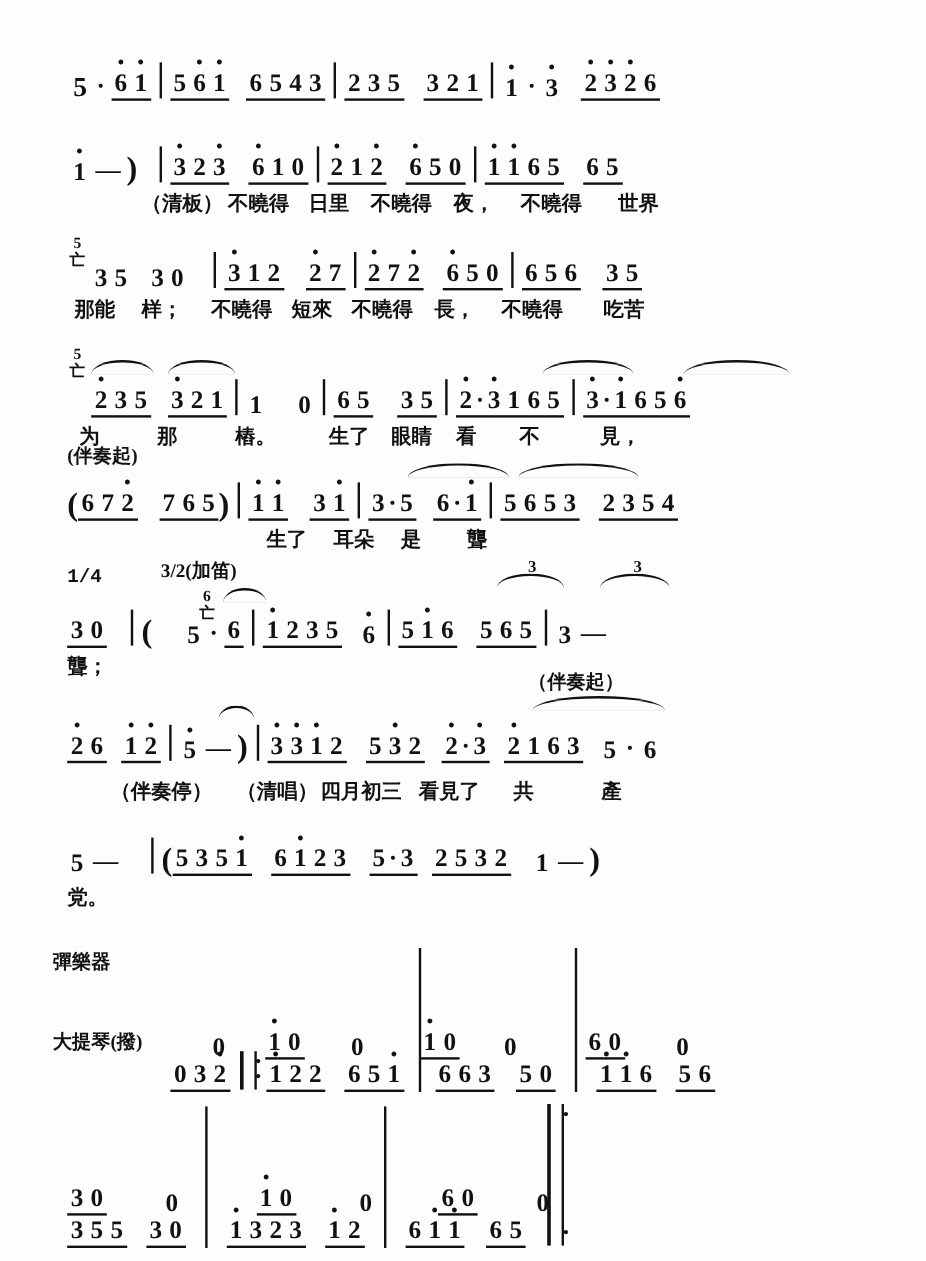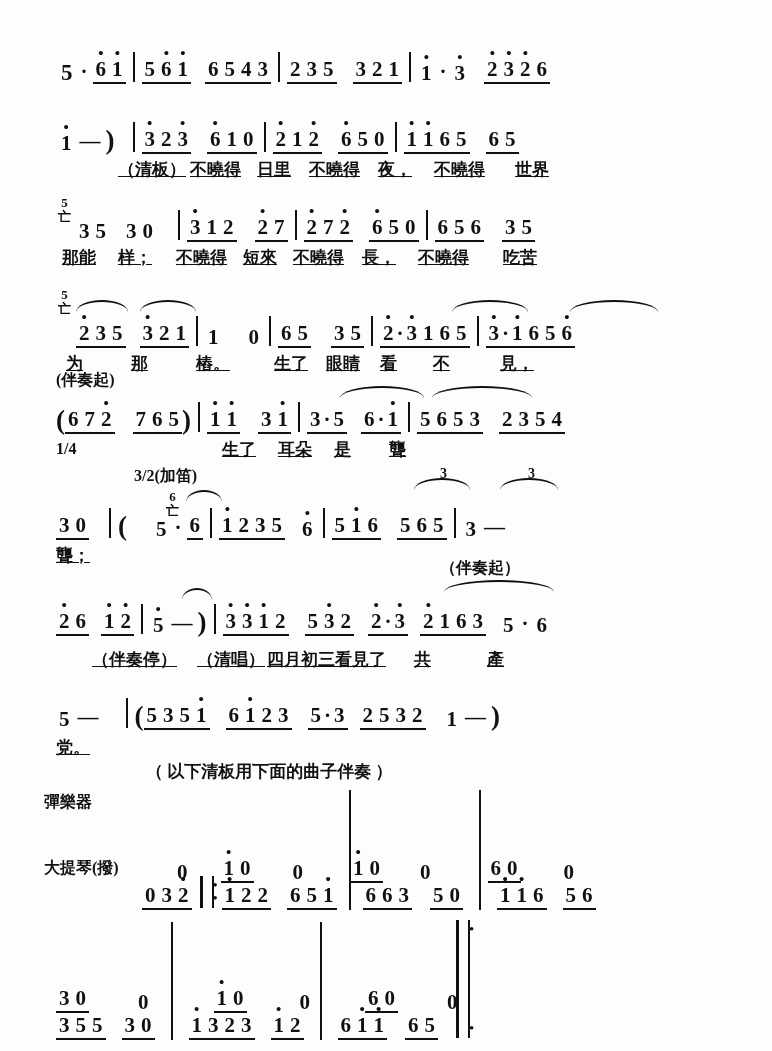--- a/index.html
+++ b/index.html
@@ -100,21 +100,21 @@
 
   
   .lyrics {
     position: absolute;
     display: flex;
     white-space: nowrap;
     font-family: "Liberation Serif", serif;
     font-weight: 700;
     font-size: 17px;
   }
-  .lyr { display: inline-block; text-decoration: underline; }
+  .lyr { display: inline-block; }
 
   .label {
     position: absolute;
     font-family: "Liberation Serif", serif;
     font-weight: 700;
     font-size: 16px;
     white-space: nowrap;
   }
 
   
@@ -407,21 +407,21 @@
       <span class="note">4</span>
     </span>
   </div>
   <div class="lyrics" style="left:222px; top:438px;">
     <span class="lyr">生了</span>
     <span class="lyr" style="margin-left:22px">耳朵</span>
     <span class="lyr" style="margin-left:22px">是</span>
     <span class="lyr" style="margin-left:38px">聾</span>
   </div>
 
-  <div class="label" style="left:56px; top:440px;">1/4</div>
+  <div class="label" style="left:56px; top:472px;font-family:Liberation Mono, monospace;">1/4</div>
   <div class="label" style="left:134px; top:466px;">3/2(加笛)</div>
   <div class="keysig" style="left:166px; top:490px;">6<br>亡</div>
   <div class="trip" style="left:440px; top:466px;">3</div>
   <div class="trip" style="left:528px; top:466px;">3</div>
   <div class="slur" style="left:414px; top:478px; width:56px;"></div>
   <div class="slur" style="left:500px; top:478px; width:58px;"></div>
   <div class="slur" style="left:186px; top:490px; width:36px;"></div>
   <div class="line" style="left:56px; top:508px;">
     <span class="grp u1">
       <span class="note">3</span>
@@ -509,21 +509,21 @@
     </span>
     <span style="display:inline-block;width:14px"></span>
     <span class="note">5</span>
     <span class="dash">·</span>
     <span class="note">6</span>
   </div>
   <div class="lyrics" style="left:92px; top:648px;">
     <span class="lyr">（伴奏停）</span>
     <span class="lyr" style="margin-left:20px">（清唱）</span>
     <span class="lyr" style="margin-left:2px">四月初三</span>
-    <span class="lyr" style="margin-left:0">看見了</span>
+    <span class="lyr" style="margin-left:14px">看見了</span>
     <span class="lyr" style="margin-left:28px">共</span>
     <span class="lyr" style="margin-left:56px">產</span>
   </div>
 
   <div class="line" style="left:56px; top:698px;">
     <span class="note">5</span>
     <span class="dash">—</span>
     <span class="bar" style="margin-left:22px"></span>
     <span class="paren">(</span>
     <span class="grp u1">
@@ -554,21 +554,20 @@
     </span>
     <span style="display:inline-block;width:18px"></span>
     <span class="note">1</span>
     <span class="dash">—</span>
     <span class="paren">)</span>
   </div>
   <div class="lyrics" style="left:56px; top:736px;">
     <span class="lyr">党。</span>
   </div>
 
-  <div class="label" style="left:146px; top:760px; font-size:17px;">（ 以下清板用下面的曲子伴奏 ）</div>
 
   <div class="label" style="left:44px; top:792px;">彈樂器</div>
   <div class="line" style="left:142px; top:790px;">
     <span class="grp u1">
       <span class="note">0</span>
       <span class="note">3</span>
       <span class="note d-up">2</span>
     </span>
     <span class="rbar"></span>
     <span class="grp u1">

